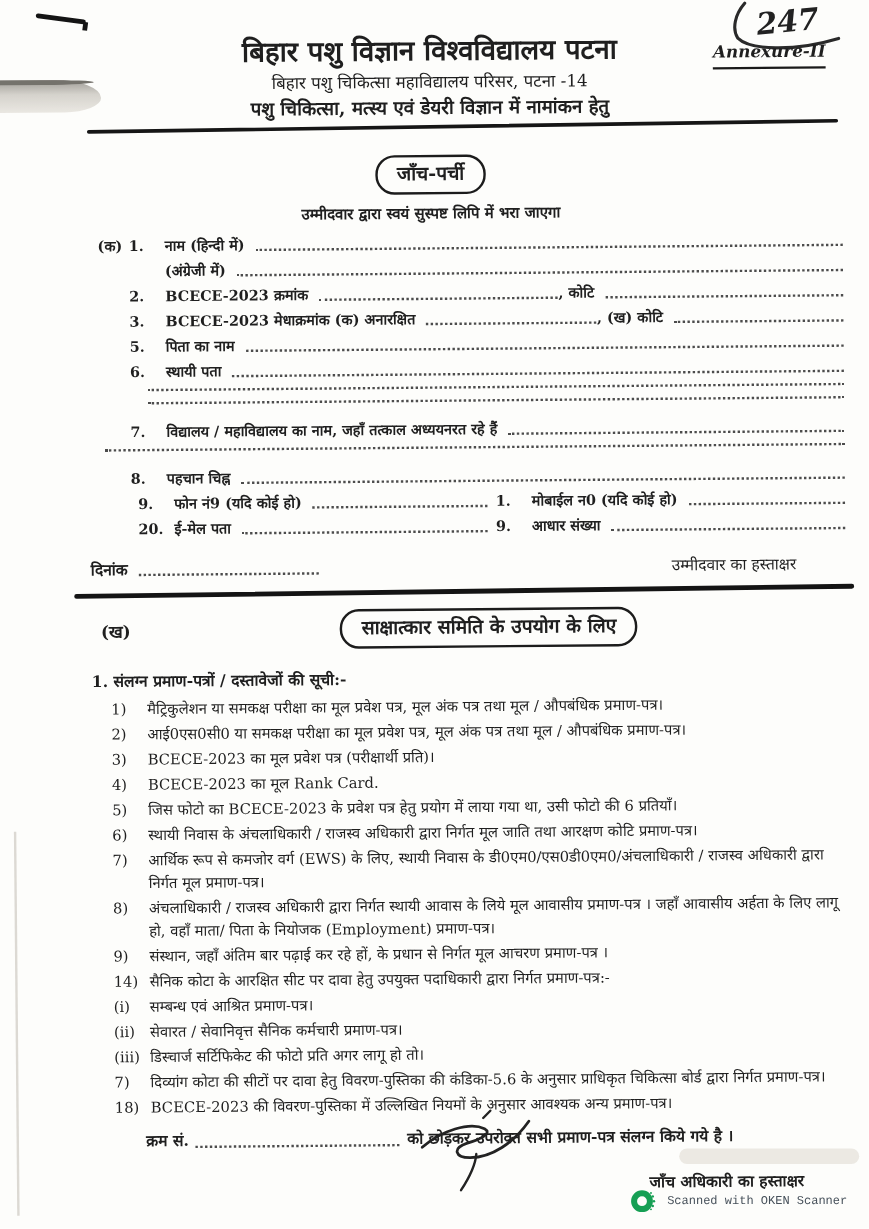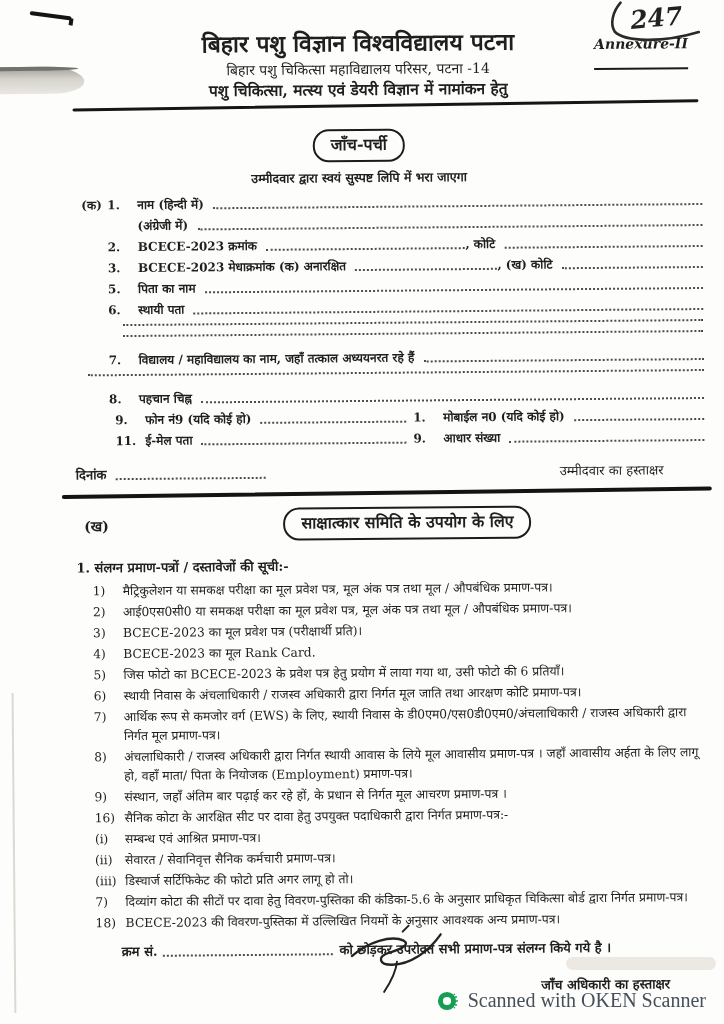--- a/index.html
+++ b/index.html
@@ -17,21 +17,21 @@
   .art-smudge::before{content:"";position:absolute;top:0;left:0;right:6px;height:4px;background:#5d5a54;
               border-radius:0 60% 60% 0;}
   .edge-line{position:absolute;left:10px;top:690px;width:2px;height:320px;background:#dcd9d3;}
   .footer-smudge{position:absolute;right:8px;bottom:54px;width:150px;height:13px;background:#ece9e3;border-radius:7px;}
 
   .handwritten{position:absolute;top:0;right:12px;}
 
   
   .header{position:relative;padding-top:28px;text-align:center;}
   .annexure{position:absolute;top:38px;right:32px;font-weight:bold;font-style:italic;font-size:14px;
-            border-bottom:2px solid #1a1a1a;padding-bottom:16px;}
+            border-bottom:2px solid #1a1a1a;padding-bottom:4px;}
   .title{font-size:23px;font-weight:bold;line-height:30px;}
   .subtitle{font-size:14px;line-height:20px;margin-top:1px;}
   .tagline{font-size:15.5px;font-weight:bold;line-height:21px;}
   .header-rule{height:3px;background:#161616;margin:4px 22px 0 76px;transform:rotate(-0.35deg);border-radius:2px;}
 
   
   .pill-wrap{text-align:center;margin-top:22px;}
   .pill{display:inline-block;border:2.5px solid #1c1c1c;border-radius:16px;padding:2px 16px 5px;
         font-weight:bold;font-size:16px;background:#fdfdfb;}
   .instruction{text-align:center;font-weight:bold;font-size:12.5px;margin-top:7px;}
@@ -63,21 +63,21 @@
   .li{display:flex;line-height:19px;margin-bottom:2px;}
   .li-no{flex:none;width:30px;}
   .li-text{flex:1;}
   .closing{display:flex;align-items:stretch;margin:10px 20px 0 118px;font-size:13px;font-weight:bold;line-height:18px;}
   .closing .dots{margin-bottom:4px;}
   .officer-label{text-align:right;font-weight:bold;font-size:13px;margin:18px 58px 0 0;}
   .signature{position:absolute;left:336px;top:920px;}
 
   
   .footer{position:absolute;right:18px;bottom:12px;display:flex;align-items:center;gap:9px;
-          font-family:Liberation Serif, serif;font-size:20px;color:#46505a;}
+          font-family:Liberation Mono, monospace;font-size:10px;color:#46505a;}
 </style>
 </head>
 <body>
 
 <div class="page">
   <div class="scan-content">
 
     <div class="art-stroke"></div>
     <div class="art-smudge"></div>
     <div class="edge-line"></div>
@@ -183,21 +183,21 @@
         <span class="col">
           <span class="fnum">1.</span>
           <span class="flab">मोबाईल न0 (यदि कोई हो)</span>
           <span class="dots"></span>
         </span>
       </div>
 
       <div class="frow cols">
         <span class="fmark"></span>
         <span class="col">
-          <span class="fnum">11.</span>
+          <span class="fnum">20.</span>
           <span class="flab">ई-मेल पता</span>
           <span class="dots"></span>
         </span>
         <span class="col">
           <span class="fnum">9.</span>
           <span class="flab">आधार संख्या</span>
           <span class="dots"></span>
         </span>
       </div>
     </div>
@@ -250,21 +250,21 @@
         </div>
       <div class="li">
           <span class="li-no">8)</span>
           <span class="li-text">अंचलाधिकारी / राजस्व अधिकारी द्वारा निर्गत स्थायी आवास के लिये मूल आवासीय प्रमाण-पत्र । जहाँ आवासीय अर्हता के लिए लागू हो, वहाँ माता/ पिता के नियोजक (Employment) प्रमाण-पत्र।</span>
         </div>
       <div class="li">
           <span class="li-no">9)</span>
           <span class="li-text">संस्थान, जहाँ अंतिम बार पढ़ाई कर रहे हों, के प्रधान से निर्गत मूल आचरण प्रमाण-पत्र ।</span>
         </div>
       <div class="li">
-          <span class="li-no">16)</span>
+          <span class="li-no">14)</span>
           <span class="li-text">सैनिक कोटा के आरक्षित सीट पर दावा हेतु उपयुक्त पदाधिकारी द्वारा निर्गत प्रमाण-पत्र:-</span>
         </div>
       <div class="li">
           <span class="li-no">(i)</span>
           <span class="li-text">सम्बन्ध एवं आश्रित प्रमाण-पत्र।</span>
         </div>
       <div class="li">
           <span class="li-no">(ii)</span>
           <span class="li-text">सेवारत / सेवानिवृत्त सैनिक कर्मचारी प्रमाण-पत्र।</span>
         </div>

